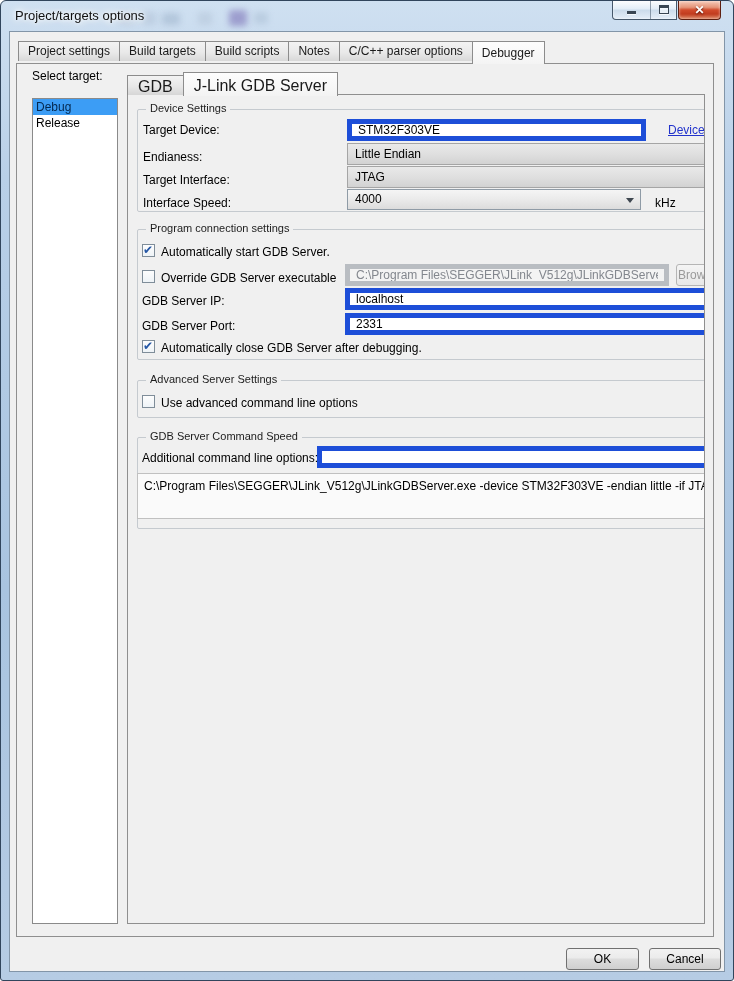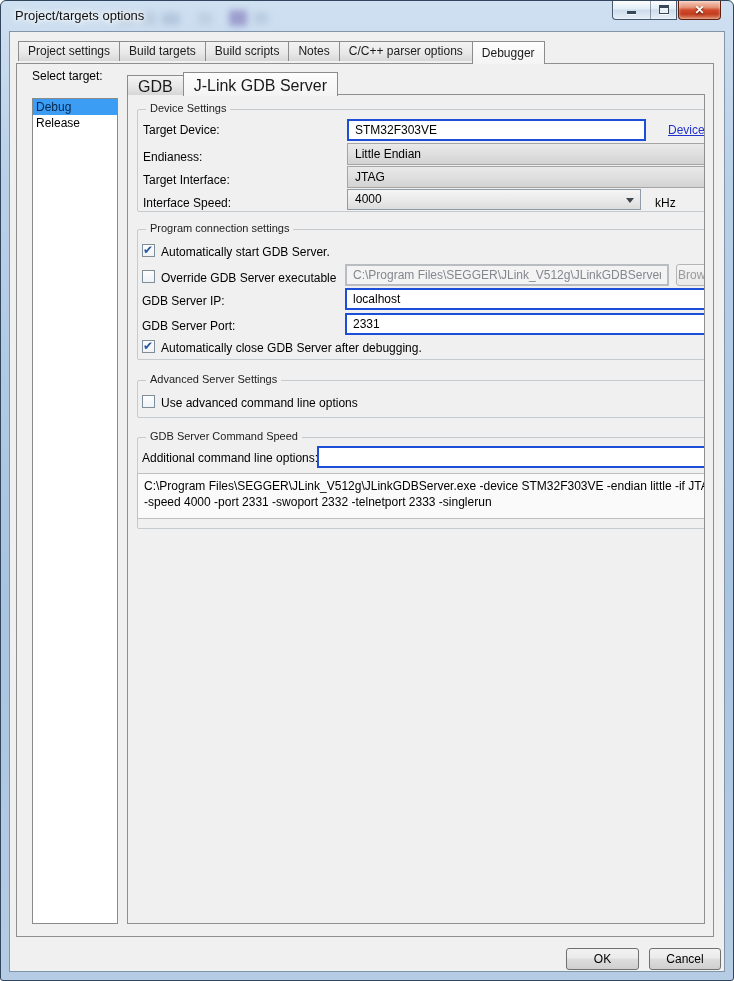--- a/index.html
+++ b/index.html
@@ -84,21 +84,21 @@
   
   .group { position:absolute; border:1px solid #c5cacf; border-radius:2px; }
   .group-label {
     position:absolute; top:-8px; left:8px; background:#f0f0f0; padding:0 4px;
     font-size:11px; color:#1c1c1c; white-space:nowrap;
   }
 
   .lbl { position:absolute; font-size:12px; color:#000; white-space:nowrap; }
 
   .txt {
-    position:absolute; height:22px; border:2px solid #1d4ed8; background:#fff;
+    position:absolute; height:22px; border:5px solid #1d4ed8; background:#fff;
     font-family:"Liberation Sans",sans-serif; font-size:12px; color:#000; padding:0 6px;
   }
   .txt.disabled { background:#f3f3f3; border-color:#b9bdc2; color:#83878e; }
 
   .combo-flat {
     position:absolute; height:22px; border:1px solid #a5a5a5;
     background:linear-gradient(180deg,#e9e9e9 0%,#dedede 55%,#d2d2d2 100%);
     font-size:12px; color:#000; line-height:20px; padding-left:7px; white-space:nowrap; cursor:default;
   }
   .combo-dd {
@@ -232,21 +232,20 @@
         <div class="lbl" style="left:33px;top:301px">Use advanced command line options</div>
 
         <div class="group" style="left:9px;top:342px;width:600px;height:92px">
           <span class="group-label">GDB Server Command Speed</span>
         </div>
         <div class="lbl" style="left:14px;top:356px">Additional command line options:</div>
         <input class="txt" style="left: 189px; top: 351px; width: 402px;" value="">
 
         <div class="preview-box" style="left:9px;top:378px;width:600px;height:46px">
           <div class="preview-line1">C:\Program Files\SEGGER\JLink_V512g\JLinkGDBServer.exe -device STM32F303VE -endian little -if JTAG</div>
-          <div class="preview-line2">-speed 4000 -port 2331 -swoport 2332 -telnetport 2333 -singlerun</div>
         </div>
 
       </div>
     </div>
 
     <div class="btn" style="left:556px;top:916px;width:73px">OK</div>
     <div class="btn" style="left:639px;top:916px;width:72px">Cancel</div>
 
   </div>
 </div>

